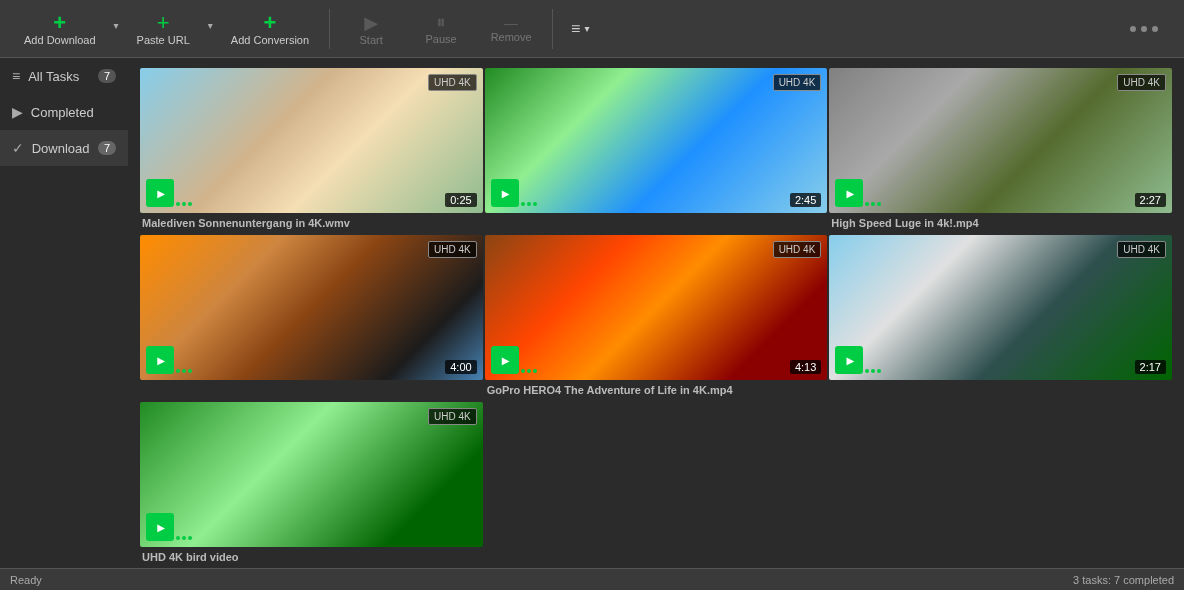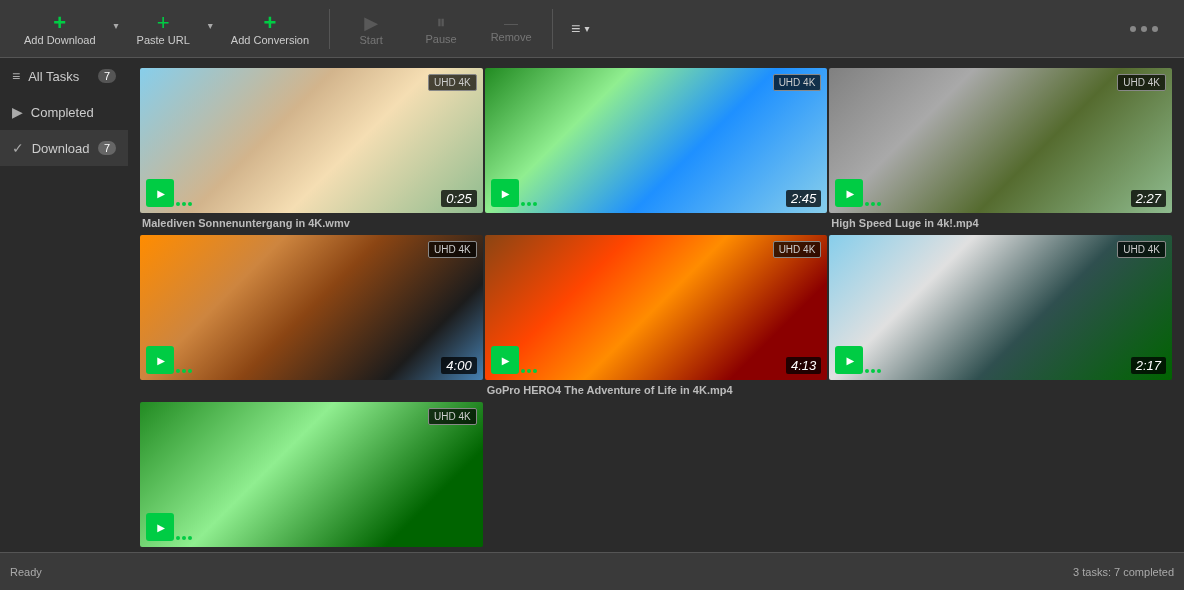--- a/index.html
+++ b/index.html
@@ -174,24 +174,23 @@
       padding: 2px 5px;
       border-radius: 2px;
       border: 1px solid #888;
     }
     .duration-badge {
       position: absolute;
       bottom: 6px;
       right: 6px;
       background: rgba(0,0,0,0.75);
       color: #fff;
-      font-size: 13px;
+      font-size: 11px;
       padding: 1px 5px;
       border-radius: 2px;
-      font-style: italic;
     }
     .play-btn {
       position: absolute;
       bottom: 6px;
       left: 6px;
       width: 28px;
       height: 28px;
       background: #00cc44;
       border-radius: 3px;
       display: flex;
@@ -224,21 +223,21 @@
       font-size: 11px;
       padding: 4px 2px;
       white-space: nowrap;
       overflow: hidden;
       text-overflow: ellipsis;
       font-weight: bold;
     }
 
     
     #statusbar {
-      height: 38px;
+      height: 22px;
       background: #3a3a3a;
       border-top: 1px solid #555;
       display: flex;
       align-items: center;
       padding: 0 10px;
       color: #aaa;
       font-size: 11px;
       justify-content: space-between;
       flex-shrink: 0;
     }

